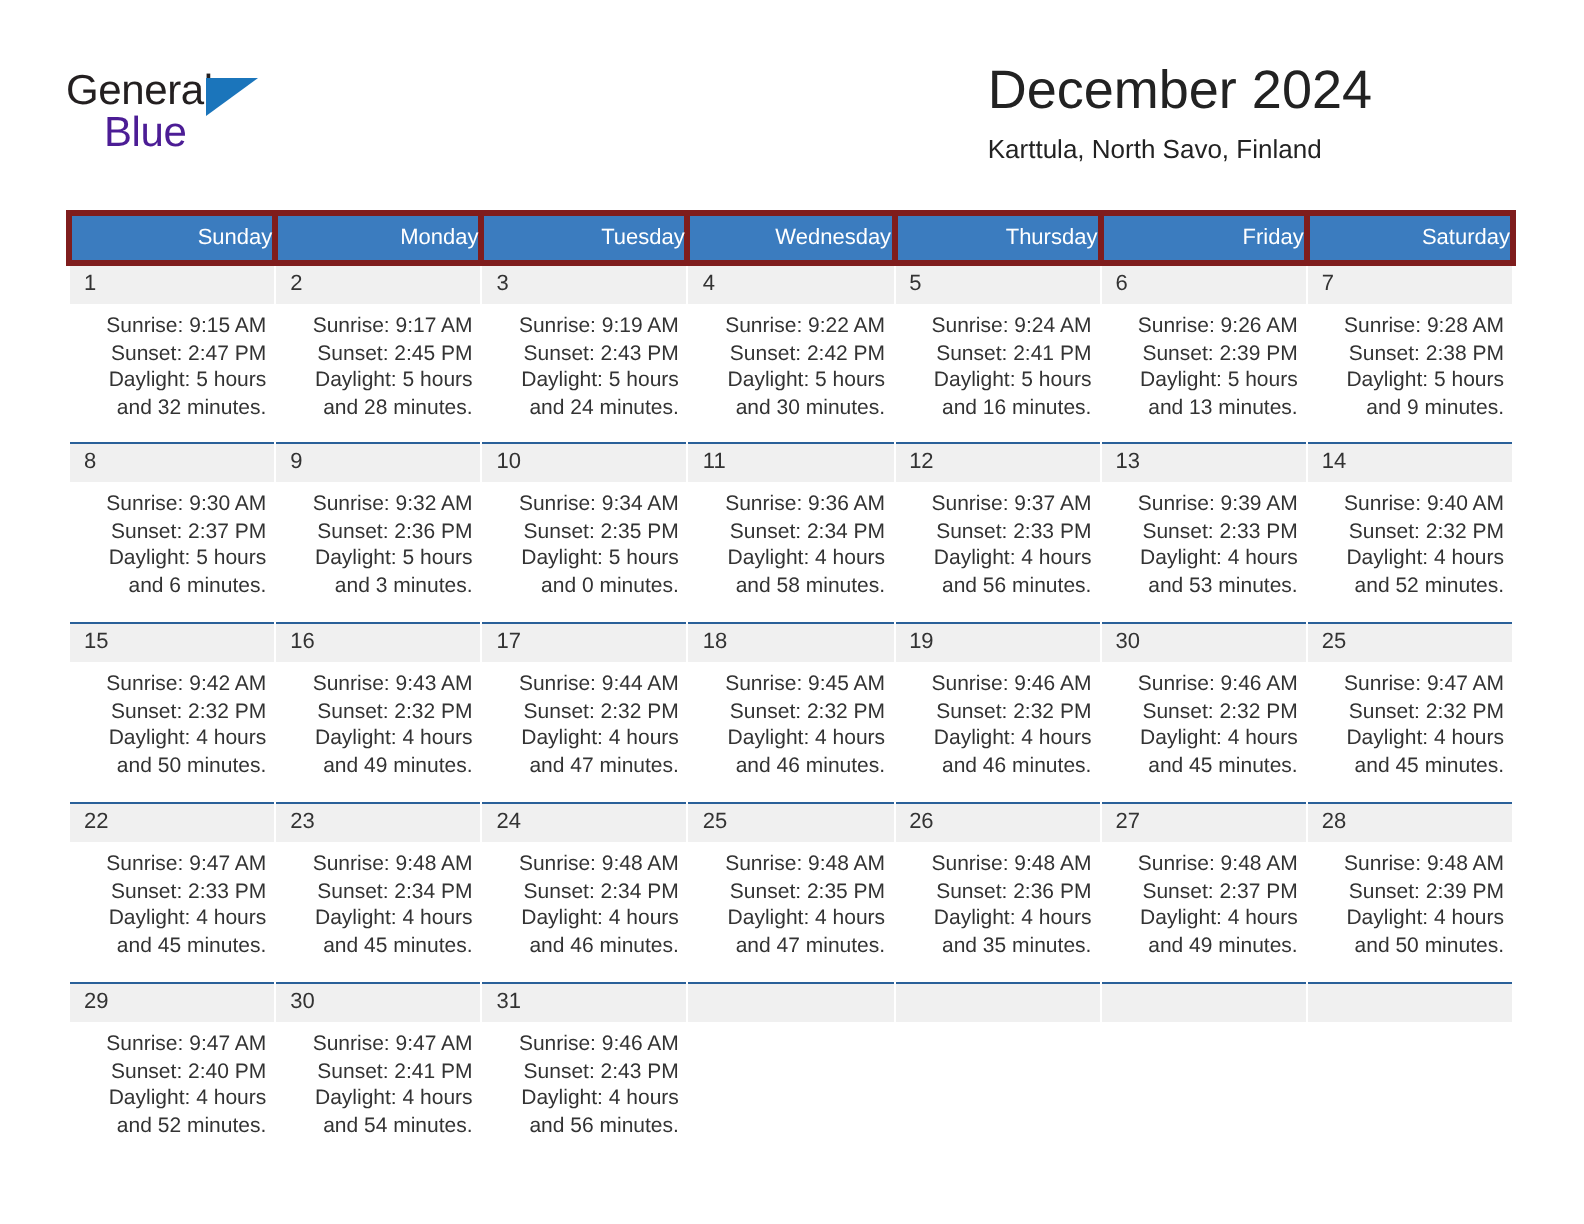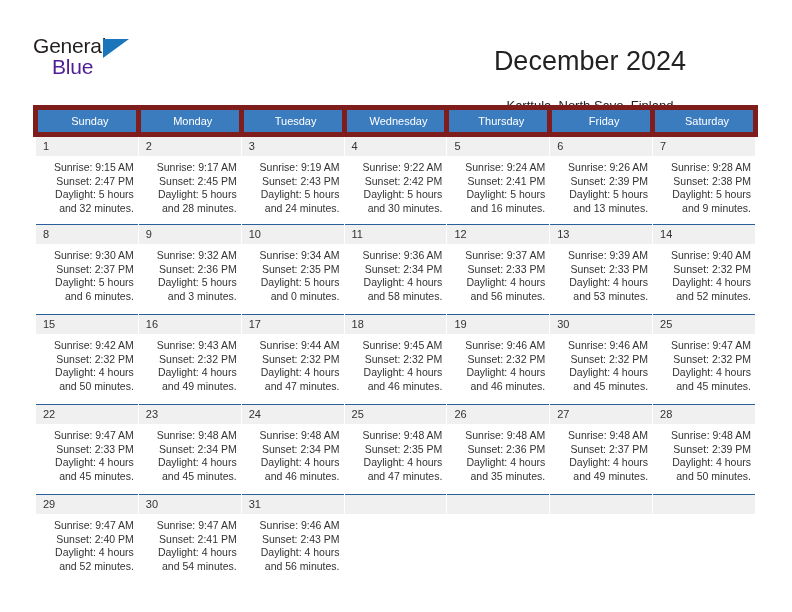--- a/index.html
+++ b/index.html
@@ -54,54 +54,54 @@
     left: 70px;
     top: 5px;
     width: 0;
     height: 0;
     border-left: 26px solid #1b75bb;
     border-bottom: 19px solid transparent;
   }
   .title-block {
     position: absolute;
     right: 0;
-    top: 16px;
-    text-align: center;
+    top: 0;
+    text-align: left;
   }
   .cal-title {
     font-size: 27px;
     color: #222222;
     line-height: 34px;
     font-weight: normal;
   }
   .cal-subtitle {
     font-size: 13px;
     color: #222222;
     line-height: 20px;
-    margin-top: 18px;
+    margin-top: 3px;
   }
 
   
   .calendar {
     position: absolute;
     left: 33px;
     top: 105px;
     width: 725px;
     border-collapse: collapse;
     table-layout: fixed;
   }
   .calendar th {
     background: #3b7cbf;
     color: #ffffff;
     font-size: 11px;
     font-weight: normal;
-    text-align: center;
+    text-align: right;
     padding: 5px 0 5px 6px;
     height: 20px;
-    border: 5px solid #7f1d1d;
+    border: 3px solid #7f1d1d;
   }
   .calendar td {
     vertical-align: top;
     padding: 0;
     border-top: 1px solid #2a6099;
     border-left: 1px solid #ffffff;
     border-right: 1px solid #ffffff;
     height: 90px;
     background: #ffffff;
   }

